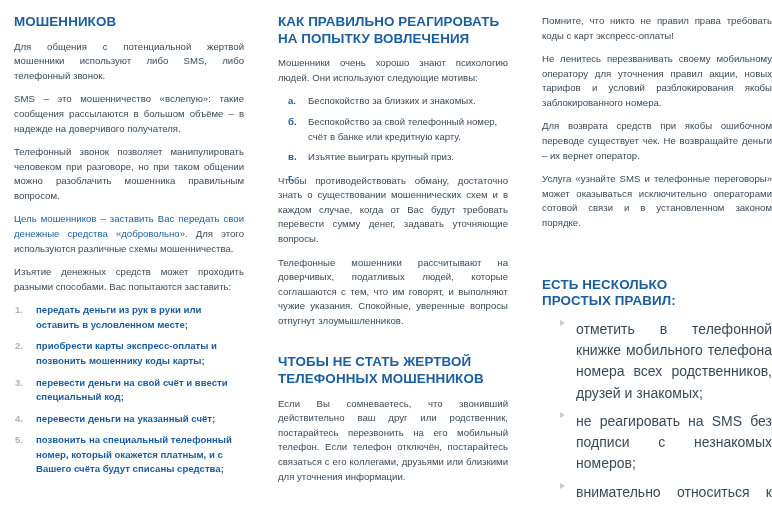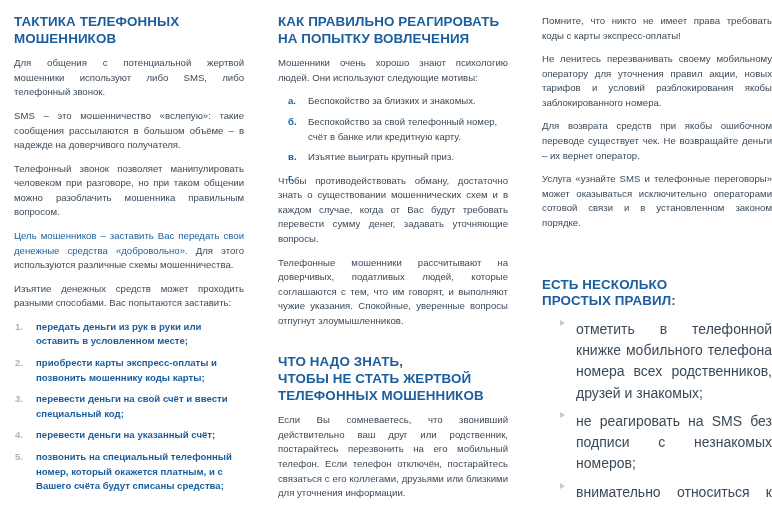--- a/index.html
+++ b/index.html
@@ -149,21 +149,20 @@
   }
 </style>
 </head>
 <body>
 
 <div class="page">
 
   <div class="column">
 
     <h1 class="heading">
-      <span class="hline">ТАКТИКА ТЕЛЕФОННЫХ</span>
       <span class="hline">МОШЕННИКОВ</span>
     </h1>
 
     <p class="body">Для общения с потенциальной жертвой мошенники используют либо SMS, либо телефонный звонок.</p>
     <p class="body">SMS – это мошенничество «вслепую»: такие сообщения рассылаются в большом объёме – в надежде на доверчивого получателя.</p>
     <p class="body">Телефонный звонок позволяет манипулировать человеком при разговоре, но при таком общении можно разоблачить мошенника правильным вопросом.</p>
 
     <p class="body"><span class="lead">Цель мошенников – заставить Вас передать свои денежные средства «добровольно».</span><span> Для этого используются различные схемы мошенничества.</span></p>
 
     <p class="body">Изъятие денежных средств может проходить разными способами. Вас попытаются заставить:</p>
@@ -216,31 +215,30 @@
       </li>
       <li>
         <span class="marker">г.</span>
       </li>
     </ol>
 
     <p class="body">Чтобы противодействовать обману, достаточно знать о существовании мошеннических схем и в каждом случае, когда от Вас будут требовать перевести сумму денег, задавать уточняющие вопросы.</p>
     <p class="body">Телефонные мошенники рассчитывают на доверчивых, податливых людей, которые соглашаются с тем, что им говорят, и выполняют чужие указания. Спокойные, уверенные вопросы отпугнут злоумышленников.</p>
 
     <h2 class="heading spaced-top">
-      <span class="hline">ЧТО НАДО ЗНАТЬ,</span>
       <span class="hline">ЧТОБЫ НЕ СТАТЬ ЖЕРТВОЙ</span>
       <span class="hline">ТЕЛЕФОННЫХ МОШЕННИКОВ</span>
     </h2>
 
     <p class="body">Если Вы сомневаетесь, что звонивший действительно ваш друг или родственник, постарайтесь перезвонить на его мобильный телефон. Если телефон отключён, постарайтесь связаться с его коллегами, друзьями или близкими для уточнения информации.</p>
   </div>
 
   <div class="column">
 
-    <p class="body">Помните, что никто не имеет права требовать коды с карты экспресс-оплаты!</p>
+    <p class="body">Помните, что никто не правил права требовать коды с карт экспресс-оплаты!</p>
     <p class="body">Не ленитесь перезванивать своему мобильному оператору для уточнения правил акции, новых тарифов и условий разблокирования якобы заблокированного номера.</p>
     <p class="body">Для возврата средств при якобы ошибочном переводе существует чек. Не возвращайте деньги – их вернет оператор.</p>
     <p class="body">Услуга «узнайте SMS и телефонные переговоры» может оказываться исключительно операторами сотовой связи и в установленном законом порядке.</p>
 
     <h2 class="heading spaced-top-lg">
       <span class="hline">ЕСТЬ НЕСКОЛЬКО</span>
       <span class="hline">ПРОСТЫХ ПРАВИЛ:</span>
     </h2>
 
     <ul class="arrow-list">

